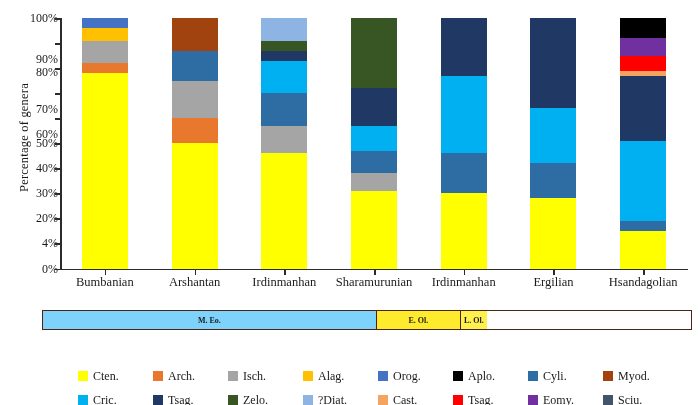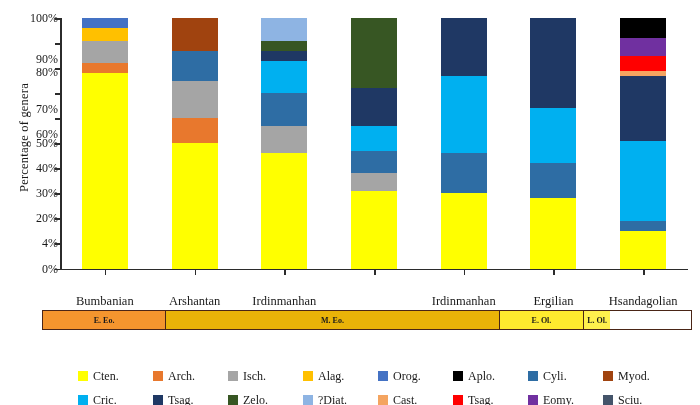--- a/index.html
+++ b/index.html
@@ -88,21 +88,21 @@
     bottom: 1.5px;
     width: 46px;
     display: flex;
     flex-direction: column-reverse;
   }
   .bar-seg { width: 100%; }
 
   #x-tick-labels {
     position: absolute;
     left: 60px;
-    top: 294px;
+    top: 275px;
     width: 628px;
     height: 20px;
   }
   .x-tick-label {
     position: absolute;
     transform: translateX(-50%);
     font-size: 12.5px;
     white-space: nowrap;
   }
 
@@ -254,29 +254,29 @@
         <div class="bar-seg" style="height: 17.535px; background: rgb(112, 48, 160);"></div>
         <div class="bar-seg" style="height: 20.04px; background: rgb(0, 0, 0);"></div>
       </div>
       <div class="x-tick-mark" style="left: 583.143px;"></div>
     </div>
 
   <div id="x-tick-labels">
       <div class="x-tick-label" style="left: 44.8571px;">Bumbanian</div>
       <div class="x-tick-label" style="left: 134.571px;">Arshantan</div>
       <div class="x-tick-label" style="left: 224.286px;">Irdinmanhan</div>
+      <div class="x-tick-label" style="left: 314px;">Sharamurunian</div>
       <div class="x-tick-label" style="left: 403.714px;">Irdinmanhan</div>
       <div class="x-tick-label" style="left: 493.429px;">Ergilian</div>
       <div class="x-tick-label" style="left: 583.143px;">Hsandagolian</div>
     </div>
 </div>
 
 <div id="timescale">
-    <div class="epoch-cell" style="width: 19%; background: rgb(244, 149, 46);">E. Eo.</div>
-    <div class="epoch-cell" style="width: 51.5%; background: #eab308;">M. Eo.</div>
+    <div class="epoch-cell" style="width: 51.5%; background: #7dd3fc;">M. Eo.</div>
     <div class="epoch-cell" style="width: 13%; background: rgb(255, 235, 46);">E. Ol.</div>
     <div class="epoch-cell" style="width: 4%; background: rgb(255, 240, 77);">L. Ol.</div>
   </div>
 
 <div id="legend">
     <div class="legend-row">
       <div class="legend-item">
         <span class="legend-swatch" style="background: rgb(255, 255, 0);"></span>
         <span class="legend-label">Cten.</span>
       </div>

